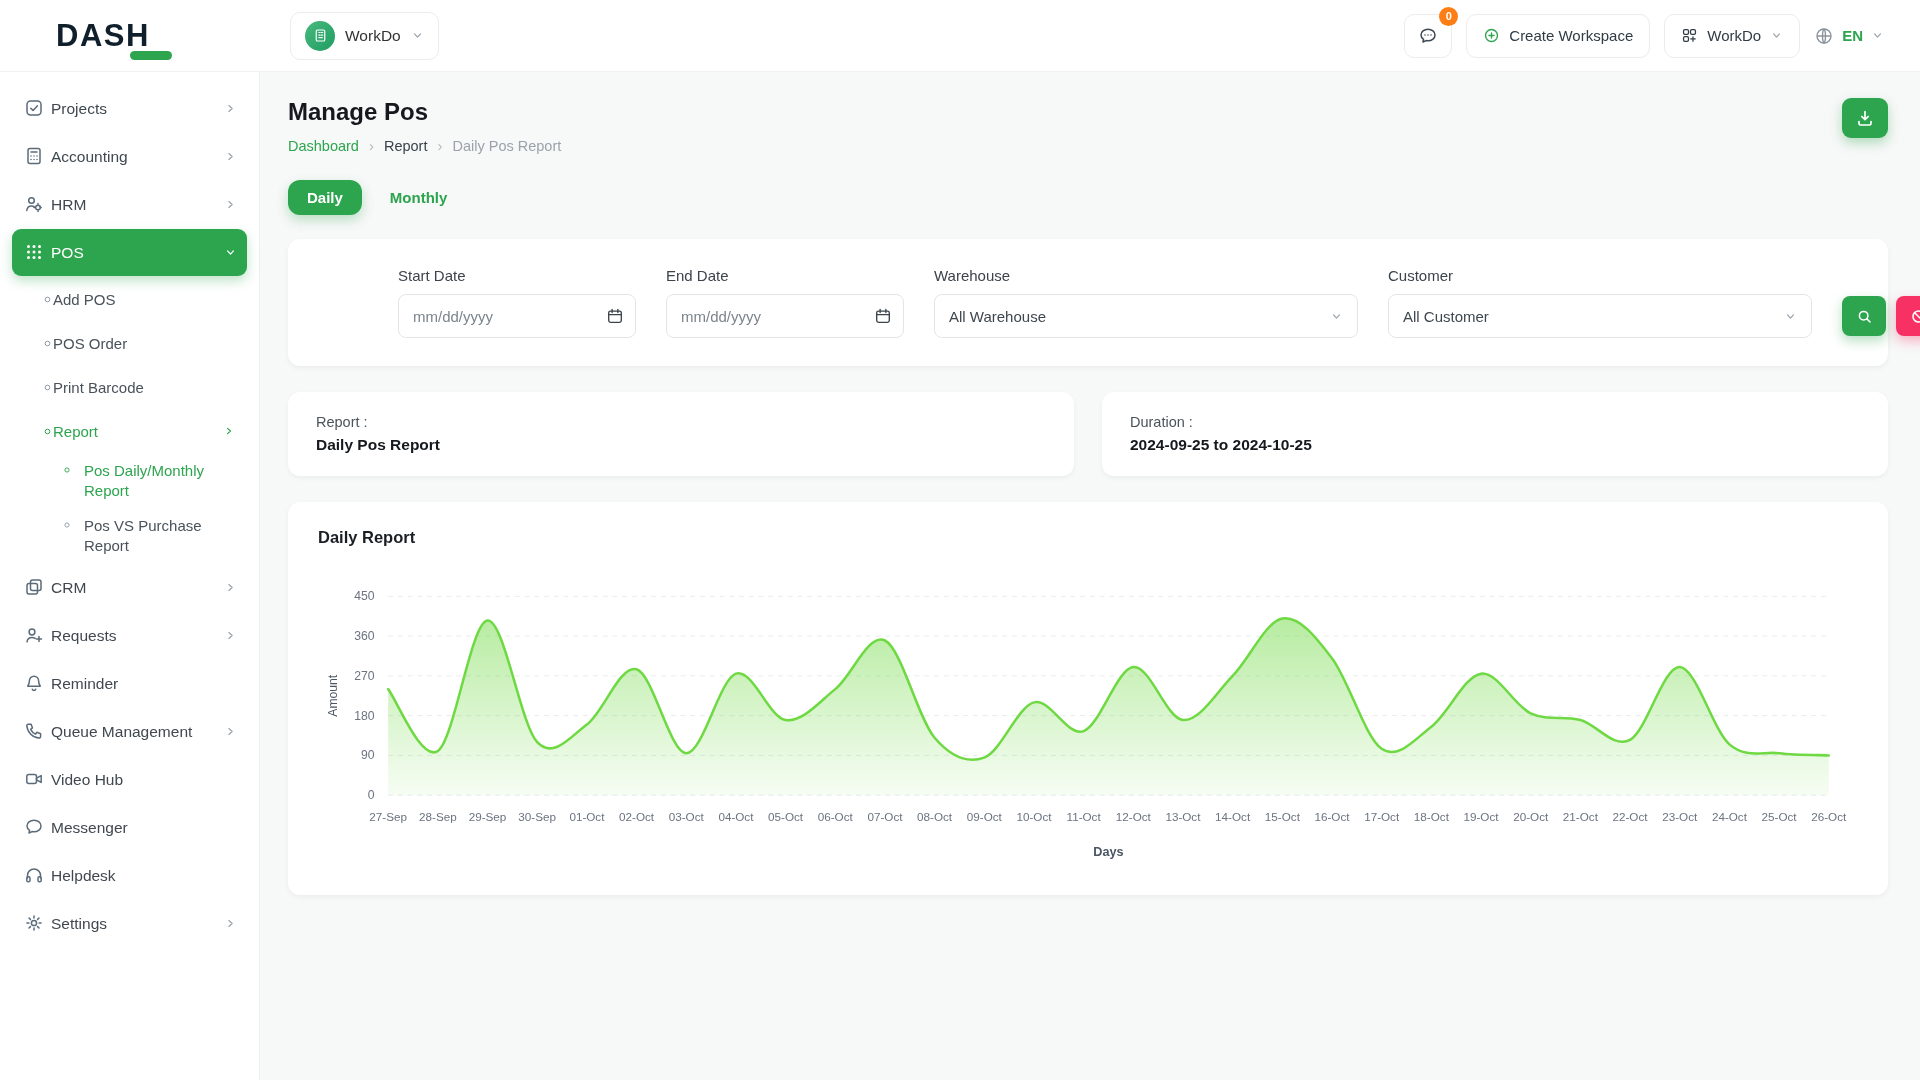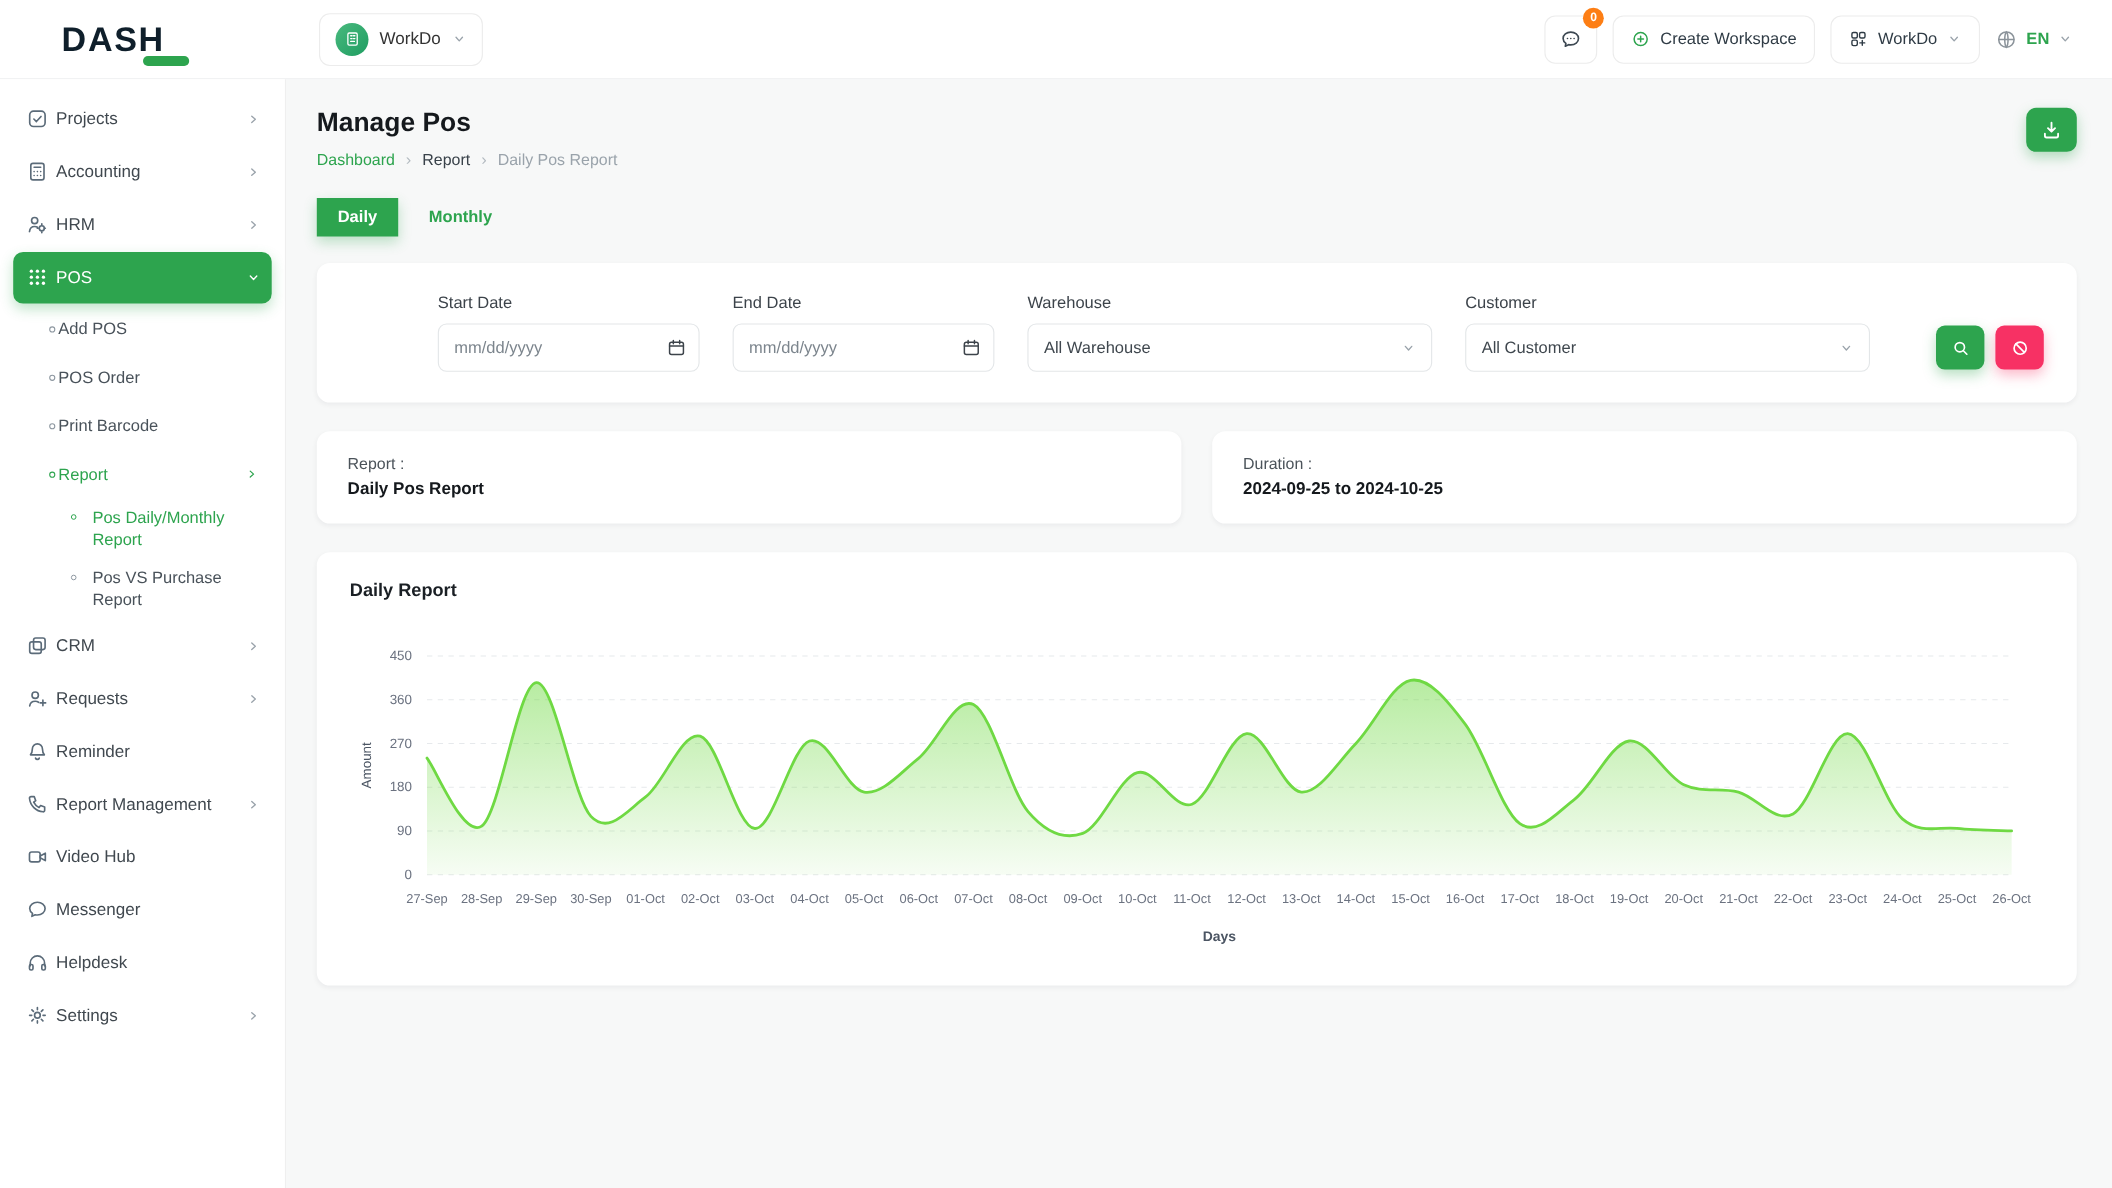--- a/index.html
+++ b/index.html
@@ -51,32 +51,32 @@
   .page-head{display:flex;align-items:flex-start;justify-content:space-between}
   .title{font-size:24px;color:#15191d;font-weight:700}
   .breadcrumb{margin-top:11px;display:flex;align-items:center;gap:10px;font-size:14.5px}
   .breadcrumb a{color:var(--primary);text-decoration:none;cursor:pointer}
   .crumb-mid{color:#39424a}
   .crumb-cur{color:#9aa3ab}
   .bc-sep{color:#b3bac0;font-size:15px}
   .dl-btn{width:46px;height:40px;border:none;border-radius:9px;background:var(--primary);color:#fff;display:flex;align-items:center;justify-content:center;cursor:pointer;box-shadow:0 5px 12px rgba(45,164,78,.35)}
   .tabs{margin-top:26px;display:flex;align-items:center;gap:28px}
   .tab{border:none;background:transparent;font-size:15px;cursor:pointer;font-family:inherit}
-  .tab.active{background:var(--primary);color:#fff;padding:9px 19px;border-radius:0;font-weight:600;box-shadow:0 5px 12px rgba(45,164,78,.3)}
+  .tab.active{background:var(--primary);color:#fff;padding:9px 19px;border-radius:12px;font-weight:600;box-shadow:0 5px 12px rgba(45,164,78,.3)}
   .tab.link{color:var(--primary);font-weight:600}
 
   .card{background:#fff;border-radius:12px;box-shadow:0 2px 5px rgba(16,24,40,.05)}
   .filter-card{margin-top:24px;padding:28px 30px;display:flex;align-items:flex-end;gap:30px}
   .f-col label{display:block;font-size:15px;color:#3c434a;margin-bottom:10px}
   .f-first{margin-left:80px}
   .date-wrap{position:relative;width:238px}
   .date-wrap input{width:100%;height:44px;border:1px solid #e3e6e8;border-radius:8px;padding:0 38px 0 14px;font-size:15px;color:#4a5158;font-family:inherit;background:#fff}
   .date-wrap input::placeholder{color:#7c858d}
   .cal{position:absolute;right:12px;top:13px;width:18px;height:18px;color:#3c434a;pointer-events:none}
-  .select{width:368px;height:44px;border:1px solid #e3e6e8;border-radius:8px;display:flex;align-items:center;justify-content:space-between;padding:0 14px;font-size:15px;color:#3f474e;cursor:pointer;background:#fff}
+  .select{width:424px;height:44px;border:1px solid #e3e6e8;border-radius:8px;display:flex;align-items:center;justify-content:space-between;padding:0 14px;font-size:15px;color:#3f474e;cursor:pointer;background:#fff}
   .f-actions{margin-left:auto;display:flex;gap:10px;align-items:flex-end;padding-bottom:2px}
   .act{width:44px;height:40px;border:none;border-radius:8px;display:flex;align-items:center;justify-content:center;color:#fff;cursor:pointer}
   .act.search{background:var(--primary);box-shadow:0 5px 12px rgba(45,164,78,.35)}
   .act.reset{background:var(--danger);box-shadow:0 5px 12px rgba(247,49,100,.35)}
 
   .summary-row{margin-top:26px;display:flex;gap:28px}
   .sum{flex:1;padding:22px 28px}
   .sum-label{font-size:14.5px;color:#4b535a}
   .sum-value{margin-top:6px;font-size:15.5px;font-weight:700;color:#15191d}
 
@@ -322,21 +322,21 @@
                   <path d="M8.3 16.2a1.8 1.8 0 0 0 3.4 0"></path>
                 </g>
               </svg></span>
           <span>Reminder</span>
         </div>
 
         <div class="sitem">
           <span class="sicon"><svg viewBox="0 0 20 20" class="ic">
                 <path d="M4.2 3.2h2.9l1.4 3.7-1.9 1.4a10.8 10.8 0 0 0 4.9 4.9l1.4-1.9 3.7 1.4v2.9a1.4 1.4 0 0 1-1.5 1.4C8.7 16.6 3.4 11.3 2.8 4.7a1.4 1.4 0 0 1 1.4-1.5z" fill="none" stroke="currentColor" stroke-width="1.5" stroke-linejoin="round"></path>
               </svg></span>
-          <span>Report Management</span>
+          <span>Queue Management</span>
           <svg class="schev">
               <use href="#i-chev"></use>
             </svg>
         </div>
 
         <div class="sitem">
           <span class="sicon"><svg viewBox="0 0 20 20" class="ic">
                 <g fill="none" stroke="currentColor" stroke-width="1.5" stroke-linejoin="round">
                   <rect x="2.8" y="5.5" width="9.7" height="9" rx="2"></rect>
                   <path d="M12.5 9.2l4.7-2.6v6.8l-4.7-2.6z"></path>

